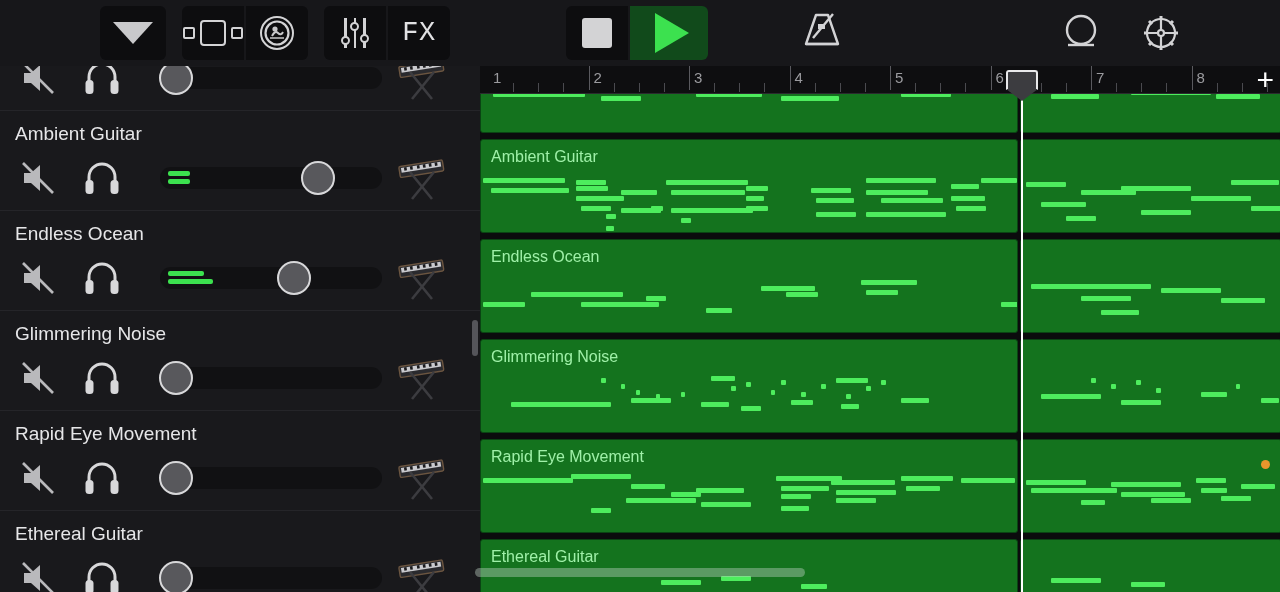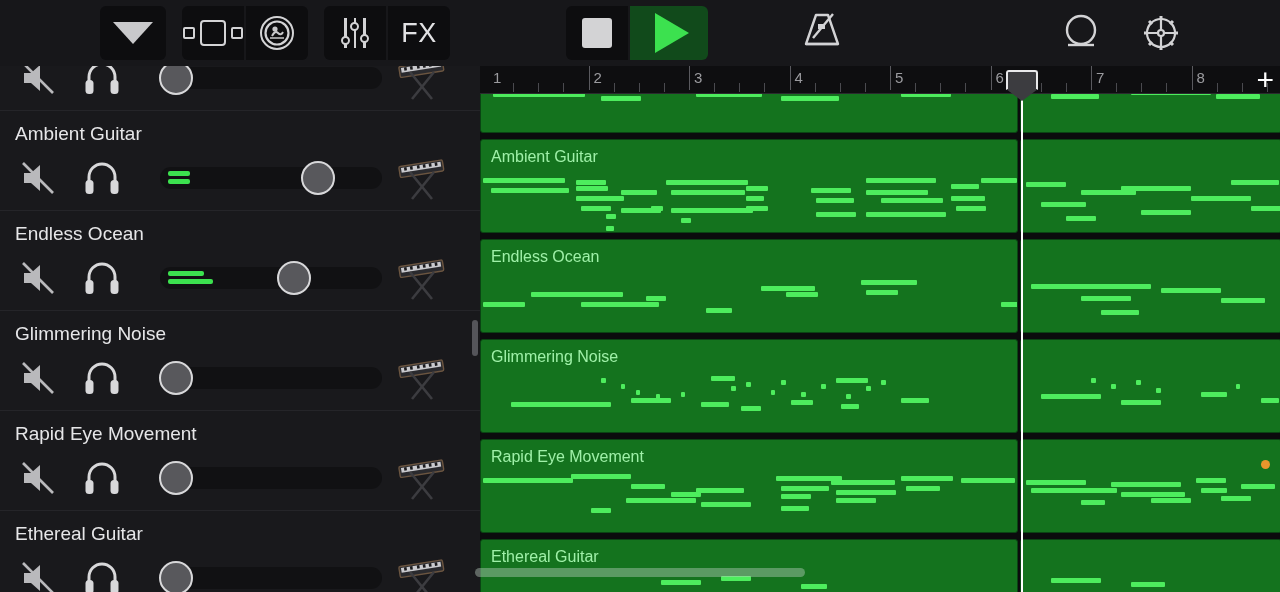--- a/index.html
+++ b/index.html
@@ -14,20 +14,21 @@
   
   #toolbar {
     position: absolute; left: 0; top: 0; width: 1280px; height: 66px;
     background: #17171a;
     display: flex; align-items: center;
   }
   .tb-btn {
     background: #0d0d0f; border-radius: 6px;
     display: flex; align-items: center; justify-content: center;
     height: 54px;
+    font-family: Liberation Mono, monospace;
   }
   .tb-group { display: flex; gap: 2px; }
   .tb-plain {
     display: flex; align-items: center; justify-content: center;
     height: 54px; background: transparent;
   }
   .sep-sp { width: 16px; }
 
   
   .tri-down {

